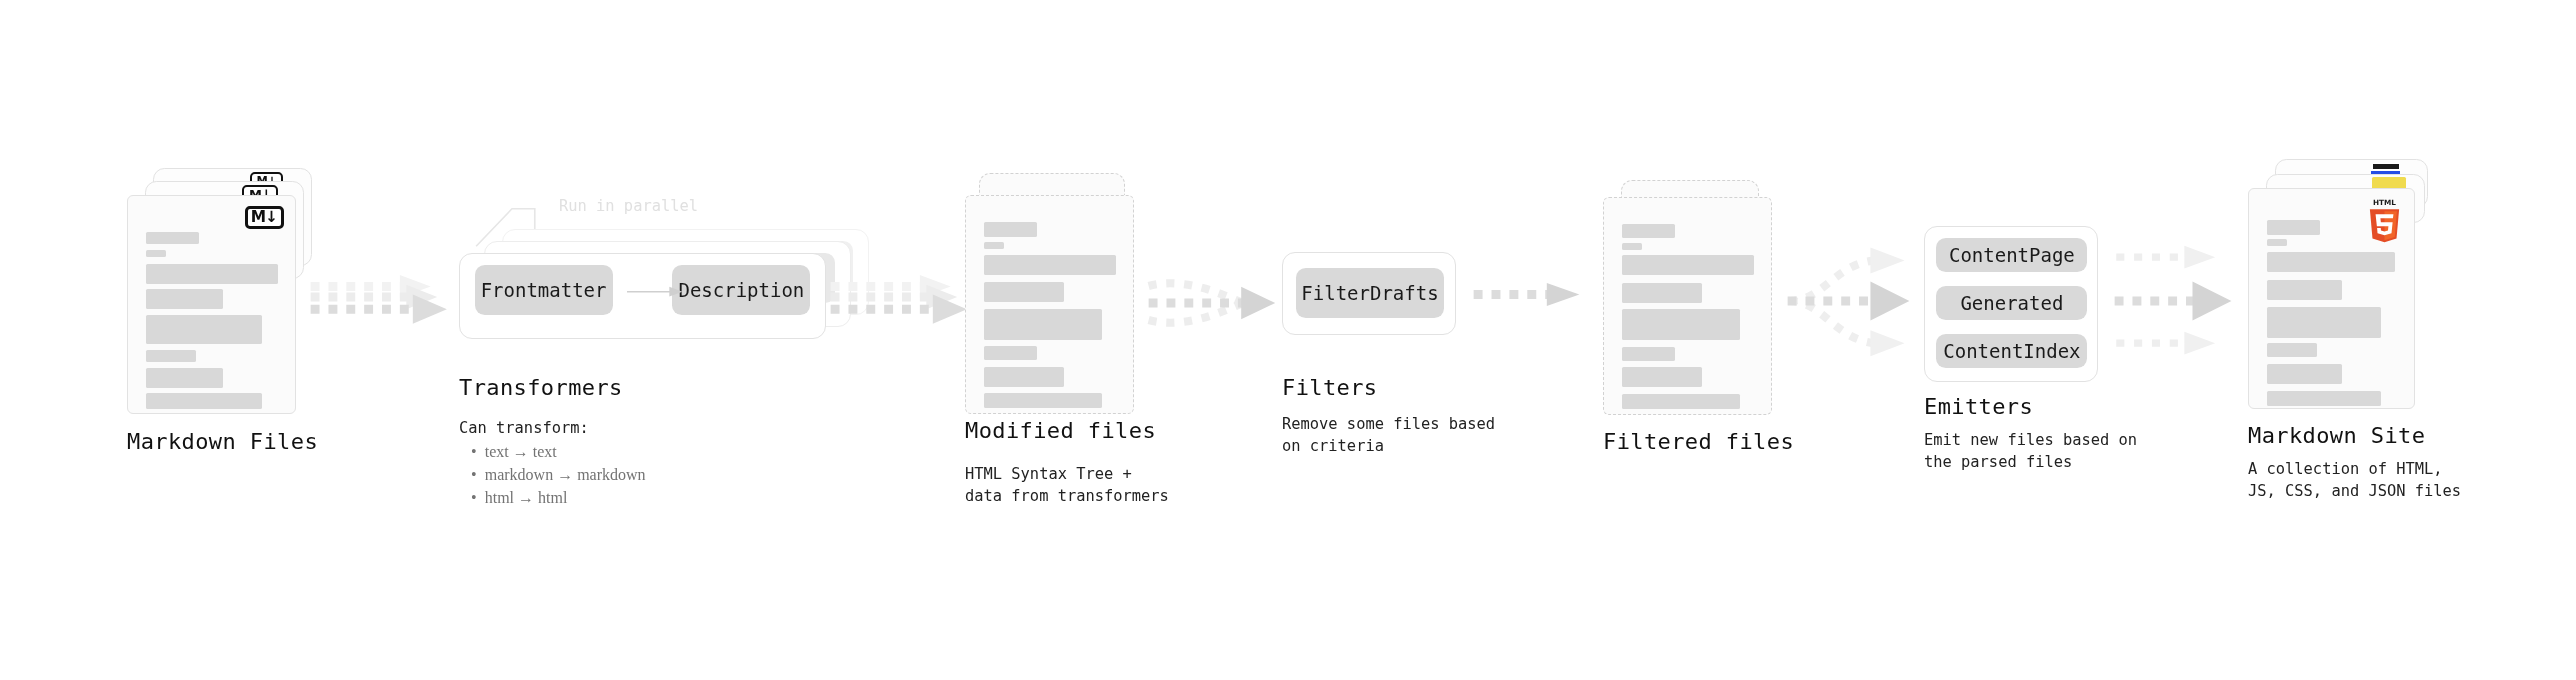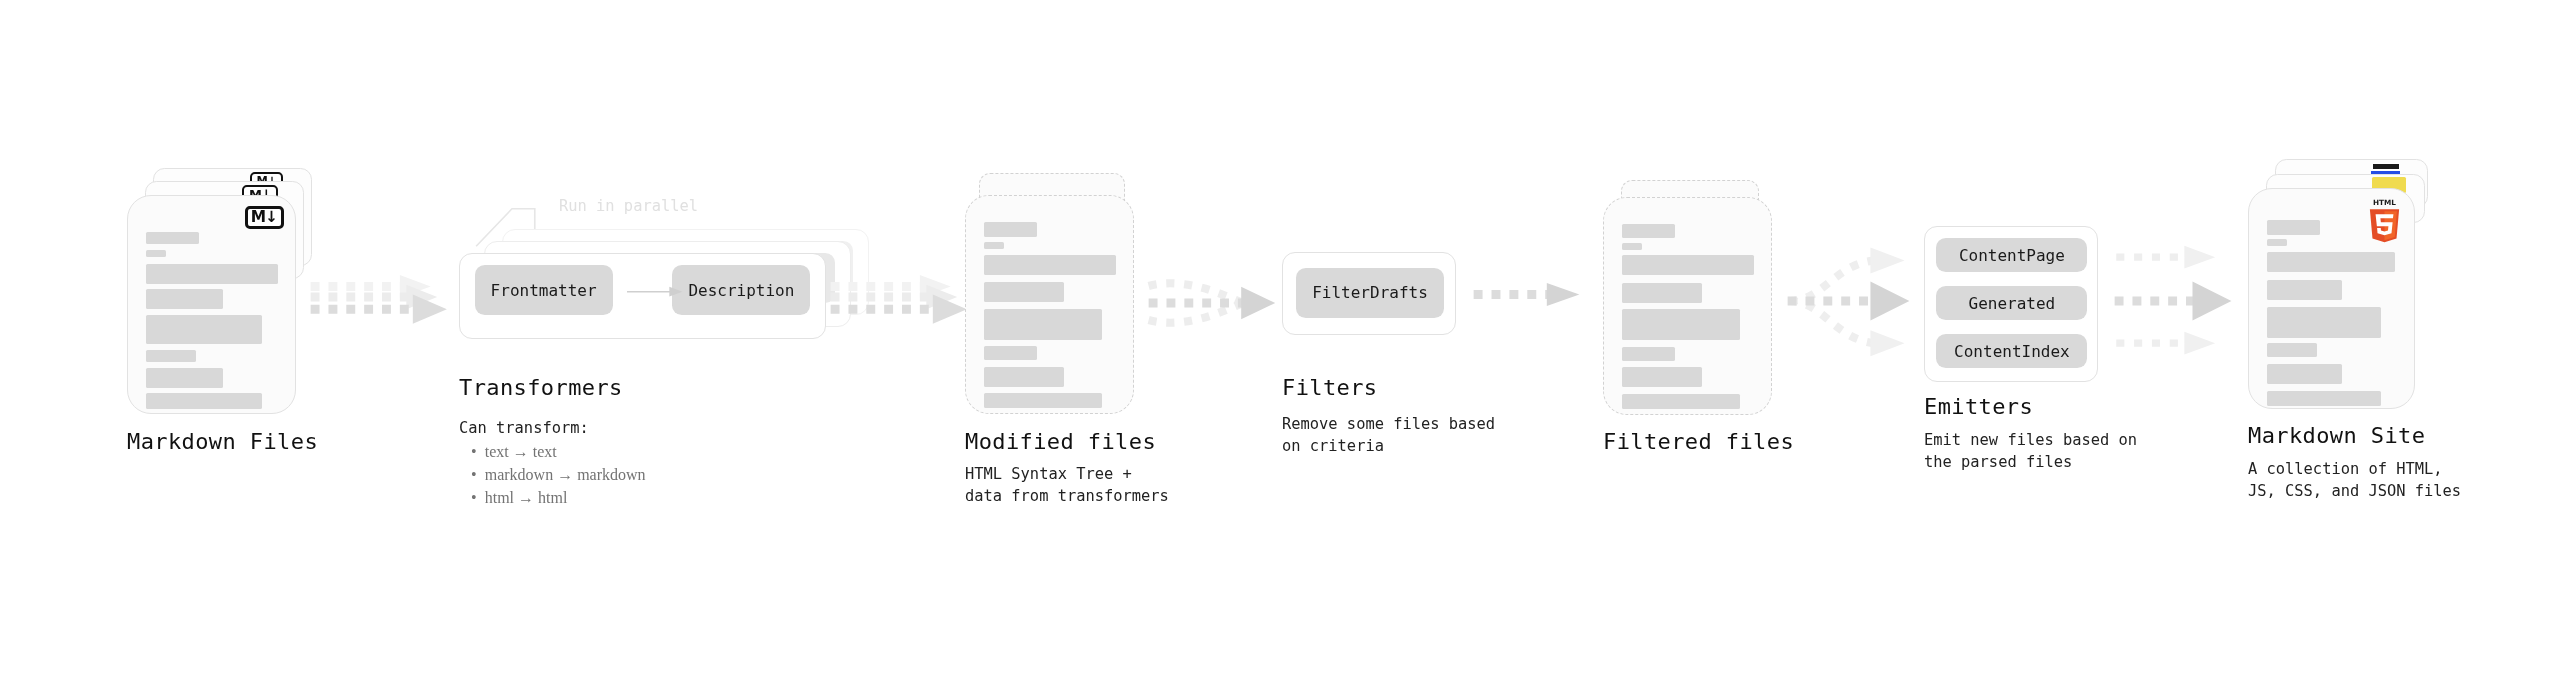--- a/index.html
+++ b/index.html
@@ -9,21 +9,21 @@
     font-family: "DejaVu Sans Mono", "Liberation Mono", monospace;
     overflow: hidden;
   }
   #stage { position: relative; width: 2576px; height: 681px; }
 
   
   .card {
     position: absolute;
     background: #fbfbfb;
     border: 1.6px solid #e2e2e2;
-    border-radius: 24px;
+    border-radius: 6px;
   }
   .card.dashed { border: 1.6px dashed #d2d2d2; background: #fbfbfb; }
   .card.ghost  { background: #fdfdfd; }
   .bar {
     position: absolute;
     background: #d8d8d8;
     border-radius: 1.6px;
   }
 
   
@@ -47,21 +47,21 @@
     border: 1.6px solid #e2e2e2;
     border-radius: 13px;
     background: #fff;
   }
   .pill {
     position: absolute;
     background: #d9d9d9;
     border-radius: 9.8px;
     color: #1a1a1a;
     display: flex; align-items: center; justify-content: center;
-    font-size: 16px;
+    font-size: 19px;
     white-space: nowrap;
   }
 
   
   .stage-title {
     position: absolute;
     font-size: 22px;
     color: #111;
     white-space: nowrap;
     letter-spacing: 0.4px;
@@ -177,21 +177,21 @@
     <div class="card dashed" style="left:965px; top:195px; width:169px; height:219px;">
       <div class="bar" style="left:18px; top:26px; width:53px; height:14.6px;"></div>
       <div class="bar" style="left:18px; top:46px; width:19.5px; height:6.5px;"></div>
       <div class="bar" style="left:18px; top:59px; width:132px; height:20.3px;"></div>
       <div class="bar" style="left:18px; top:86px; width:80px; height:20.3px;"></div>
       <div class="bar" style="left:18px; top:113px; width:118px; height:31px;"></div>
       <div class="bar" style="left:18px; top:150px; width:53px; height:14px;"></div>
       <div class="bar" style="left:18px; top:171px; width:80px; height:20.3px;"></div>
       <div class="bar" style="left:18px; top:197px; width:118px; height:14.6px;"></div>
     </div>
-    <div class="stage-title" style="left:965px; top:429px;text-align:center;">Modified files</div>
+    <div class="stage-title" style="left:965px; top:418px;text-align:center;">Modified files</div>
     <div class="stage-desc" style="left:965px; top:463px;">HTML Syntax Tree +
 data from transformers</div>
   </div>
 
   <svg style="left:1147px; top:268px;" width="138" height="70" viewBox="0 0 170 86">
     <path d="M2 22 C40 12, 80 26, 118 43" fill="none" stroke="#ededed" stroke-width="10" stroke-dasharray="10 12"></path>
     <path d="M2 64 C40 74, 80 60, 118 43" fill="none" stroke="#ededed" stroke-width="10" stroke-dasharray="10 12"></path>
     <line x1="2" y1="43" x2="120" y2="43" stroke="#dcdcdc" stroke-width="11" stroke-dasharray="11 11"></line>
     <polygon points="116,23 158,43 116,63" fill="#d4d4d4"></polygon>
   </svg>

